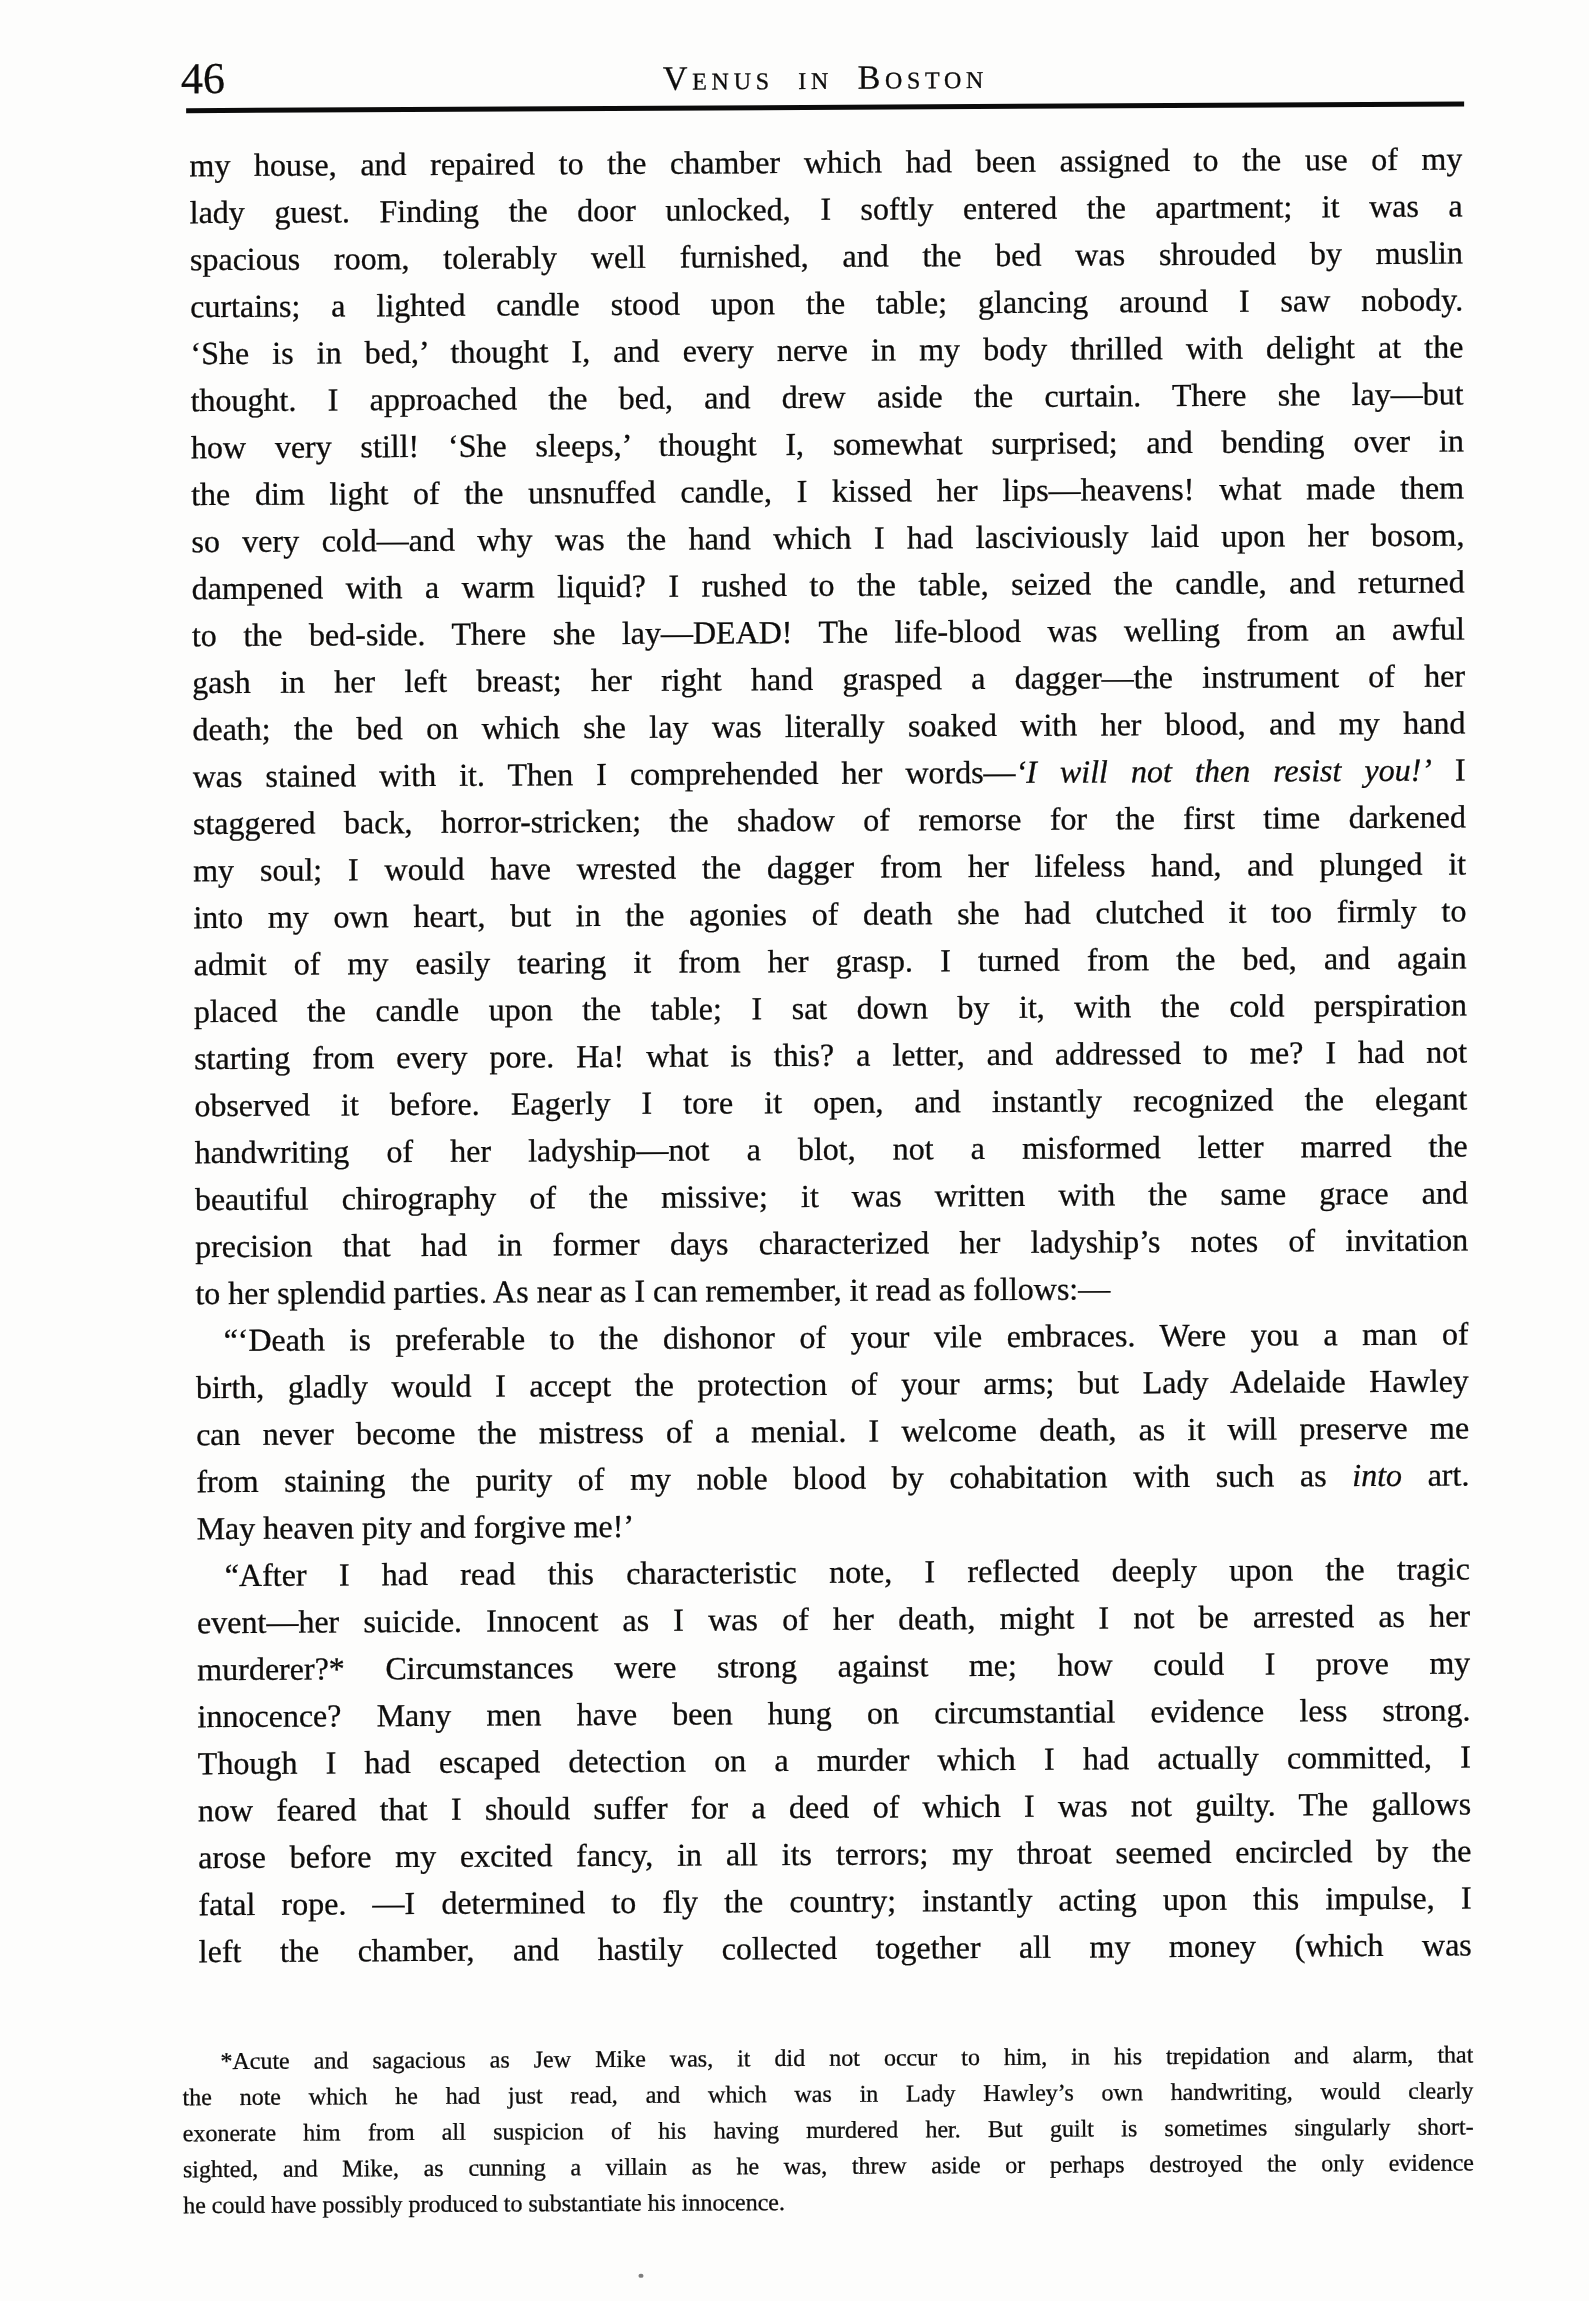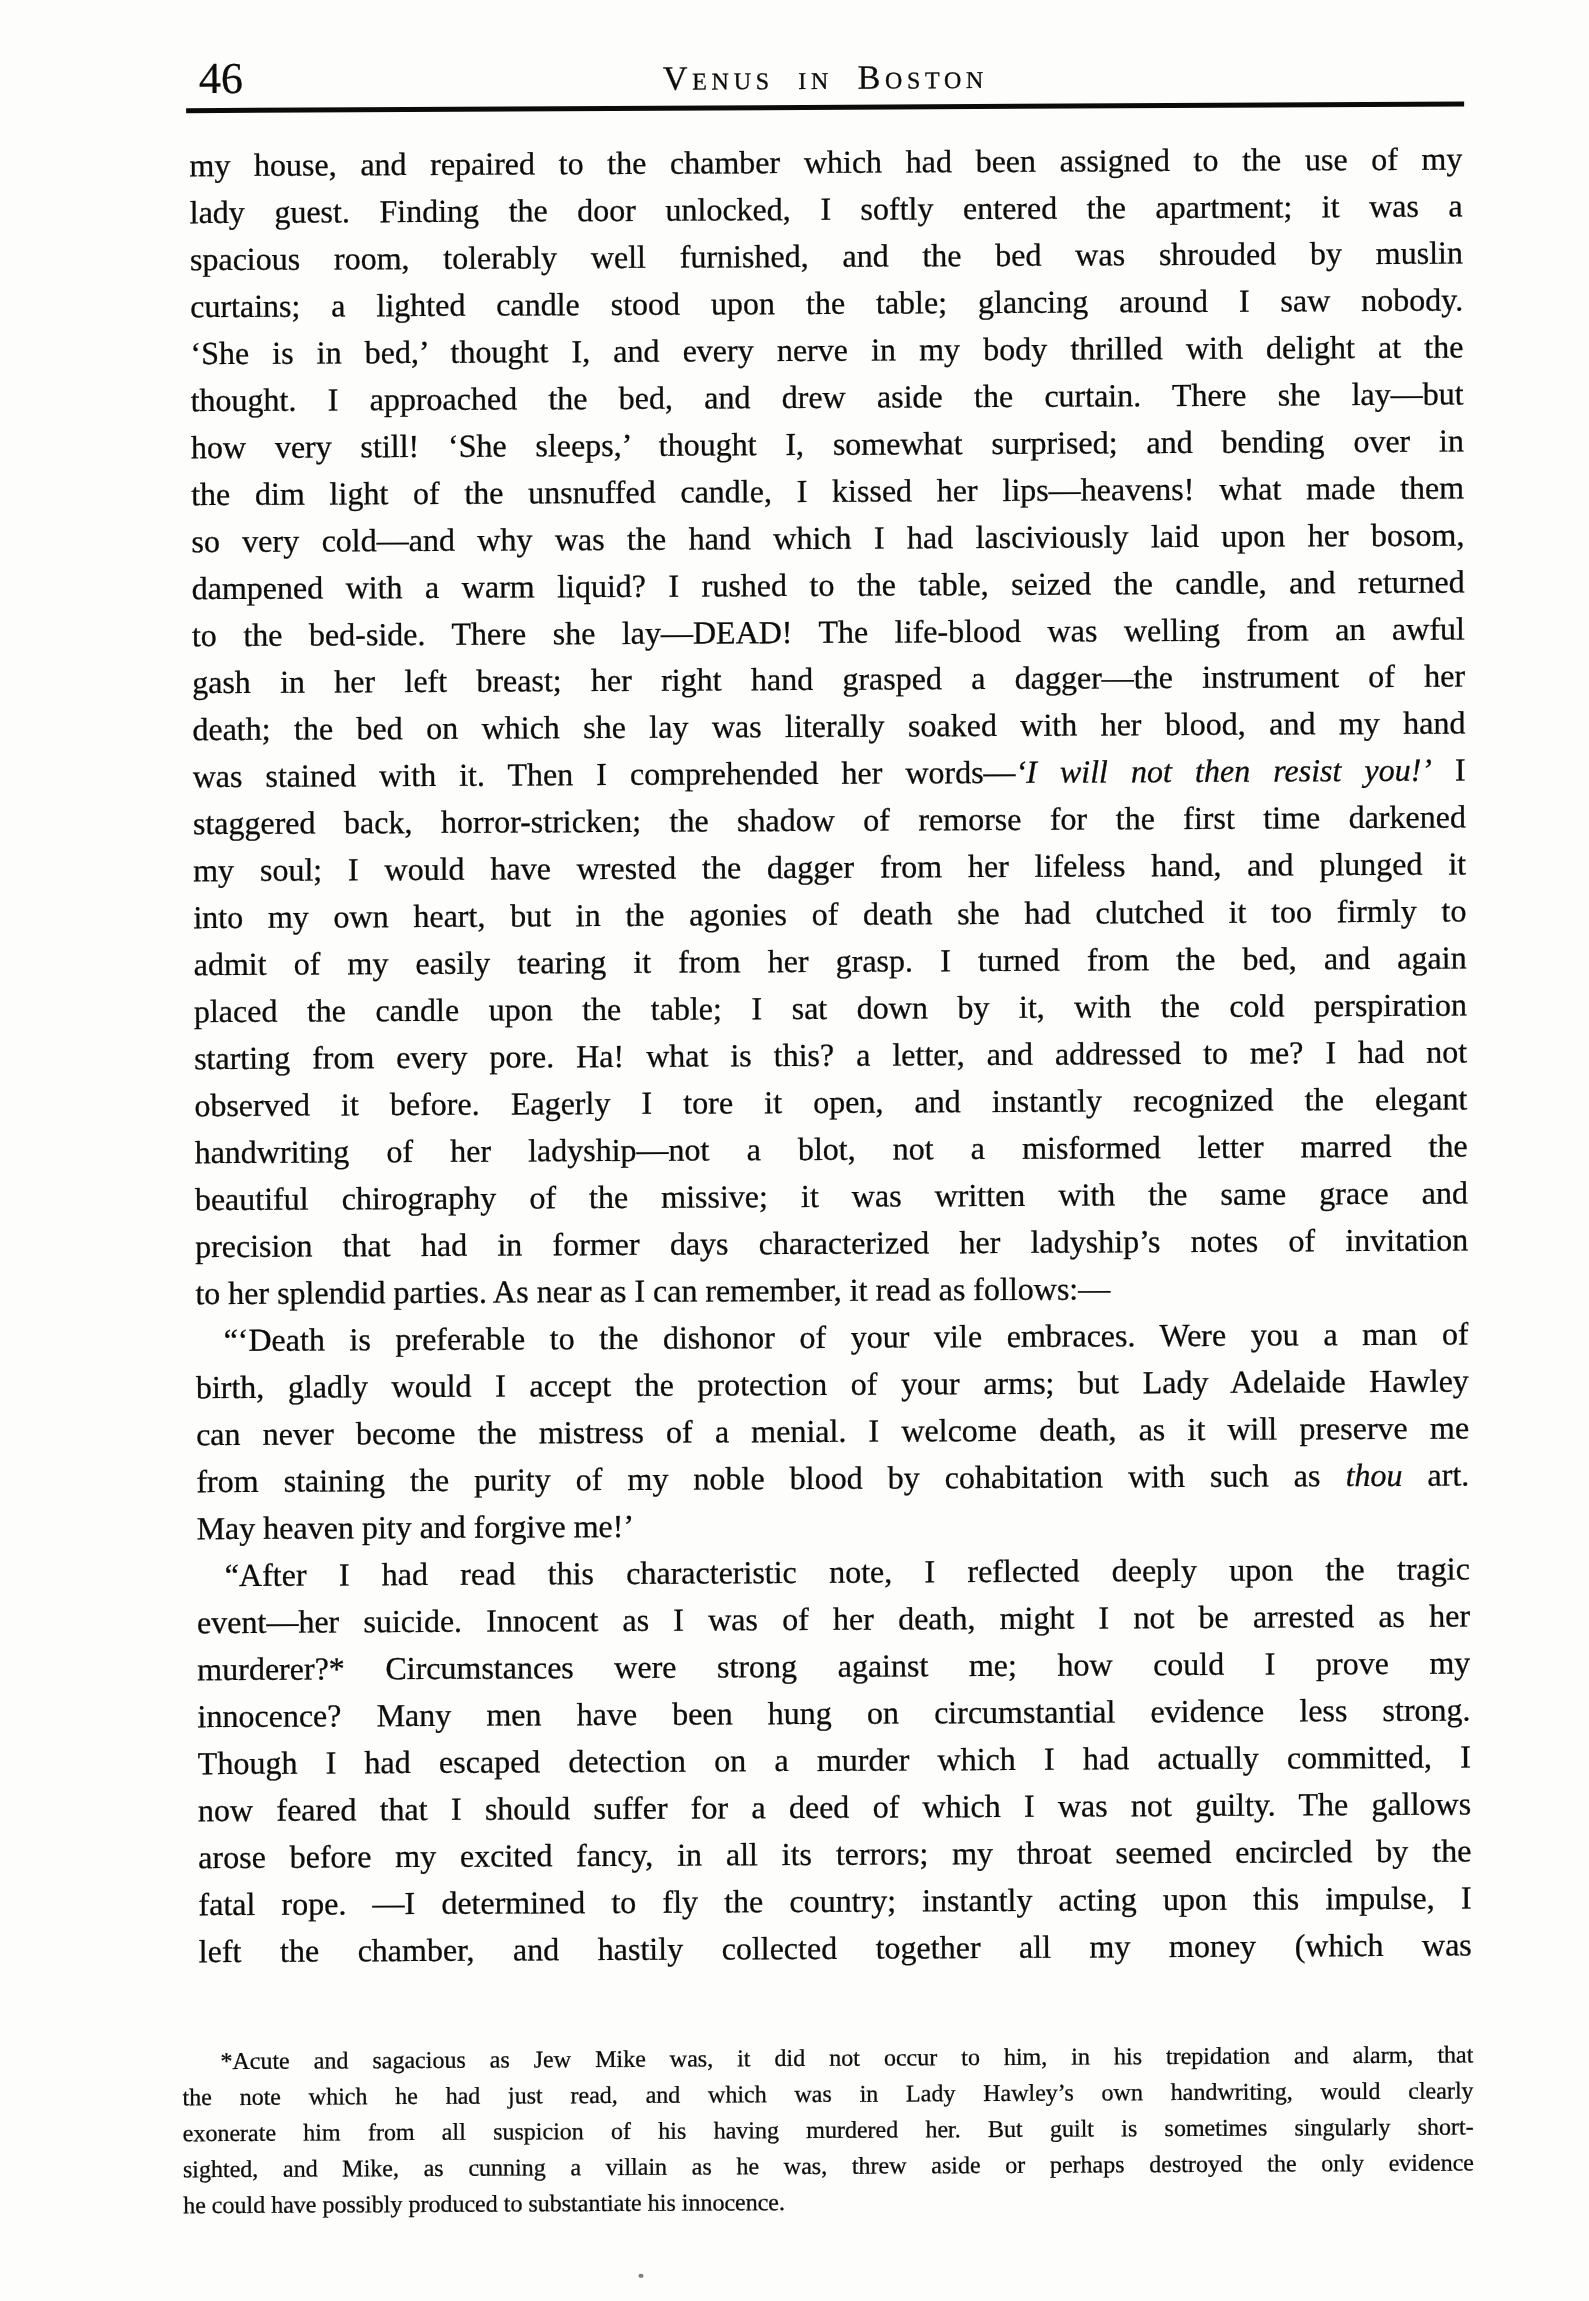--- a/index.html
+++ b/index.html
@@ -18,21 +18,21 @@
   .content {
     position: absolute;
     inset: 0;
     transform: rotate(-0.3deg);
     transform-origin: 50% 45%;
     -webkit-text-stroke: 0.3px currentColor;
   }
 
   .page-number {
     position: absolute;
-    left: 204px;
+    left: 186px;
     top: 54px;
     font-size: 44px;
     line-height: 44px;
   }
 
   .running-title {
     position: absolute;
     left: 194px;
     width: 1273px;
     top: 59px;
@@ -127,21 +127,21 @@
         <div class="tline"><span>placed the candle upon the table; I sat down by it, with the cold perspiration</span></div>
         <div class="tline"><span>starting from every pore. Ha! what is this? a letter, and addressed to me? I had not</span></div>
         <div class="tline"><span>observed it before. Eagerly I tore it open, and instantly recognized the elegant</span></div>
         <div class="tline"><span>handwriting of her ladyship—not a blot, not a misformed letter marred the</span></div>
         <div class="tline"><span>beautiful chirography of the missive; it was written with the same grace and</span></div>
         <div class="tline"><span>precision that had in former days characterized her ladyship’s notes of invitation</span></div>
         <div class="tline no-just"><span>to her splendid parties. As near as I can remember, it read as follows:—</span></div>
         <div class="tline ind"><span>“‘Death is preferable to the dishonor of your vile embraces. Were you a man of</span></div>
         <div class="tline"><span>birth, gladly would I accept the protection of your arms; but Lady Adelaide Hawley</span></div>
         <div class="tline"><span>can never become the mistress of a menial. I welcome death, as it will preserve me</span></div>
-        <div class="tline"><span>from staining the purity of my noble blood by cohabitation with such as </span><i>thou</i><span> art.</span></div>
+        <div class="tline"><span>from staining the purity of my noble blood by cohabitation with such as </span><i>into</i><span> art.</span></div>
         <div class="tline no-just"><span>May heaven pity and forgive me!’</span></div>
         <div class="tline ind"><span>“After I had read this characteristic note, I reflected deeply upon the tragic</span></div>
         <div class="tline"><span>event—her suicide. Innocent as I was of her death, might I not be arrested as her</span></div>
         <div class="tline"><span>murderer?* Circumstances were strong against me; how could I prove my</span></div>
         <div class="tline"><span>innocence? Many men have been hung on circumstantial evidence less strong.</span></div>
         <div class="tline"><span>Though I had escaped detection on a murder which I had actually committed, I</span></div>
         <div class="tline"><span>now feared that I should suffer for a deed of which I was not guilty. The gallows</span></div>
         <div class="tline"><span>arose before my excited fancy, in all its terrors; my throat seemed encircled by the</span></div>
         <div class="tline"><span>fatal rope. —I determined to fly the country; instantly acting upon this impulse, I</span></div>
         <div class="tline"><span>left the chamber, and hastily collected together all my money (which was</span></div>

